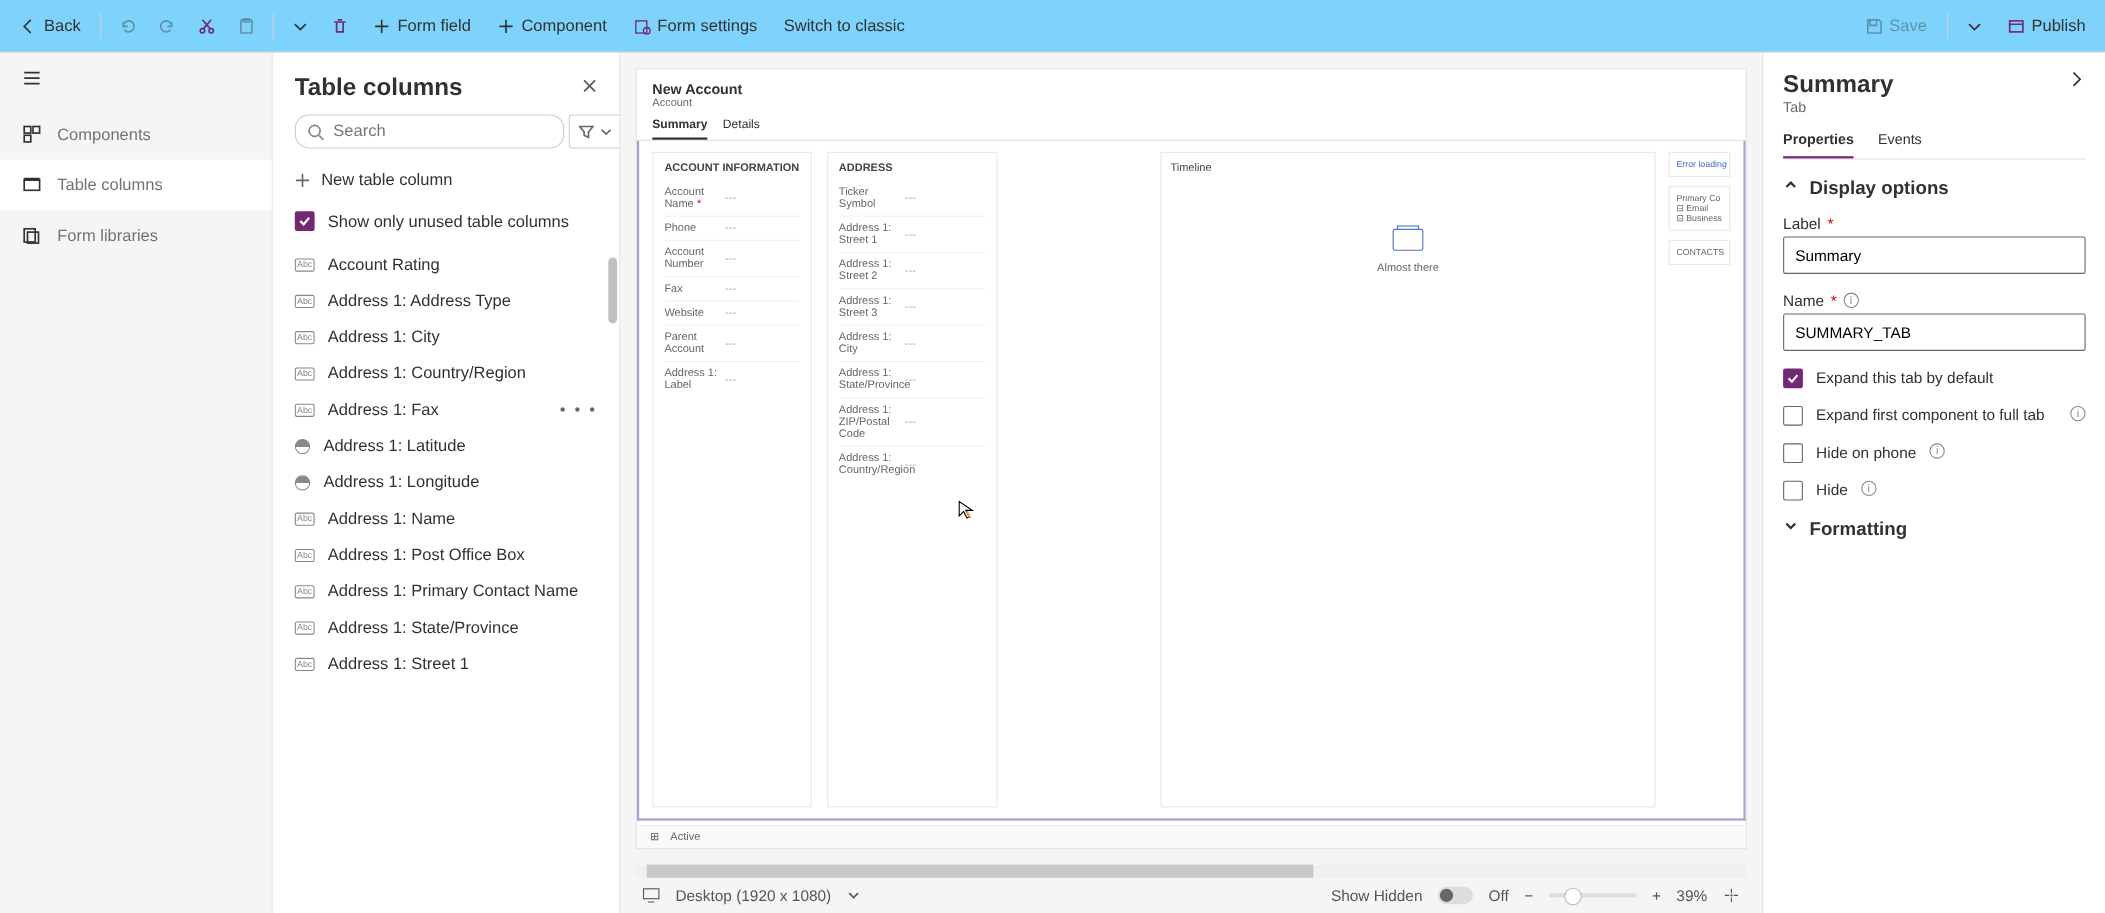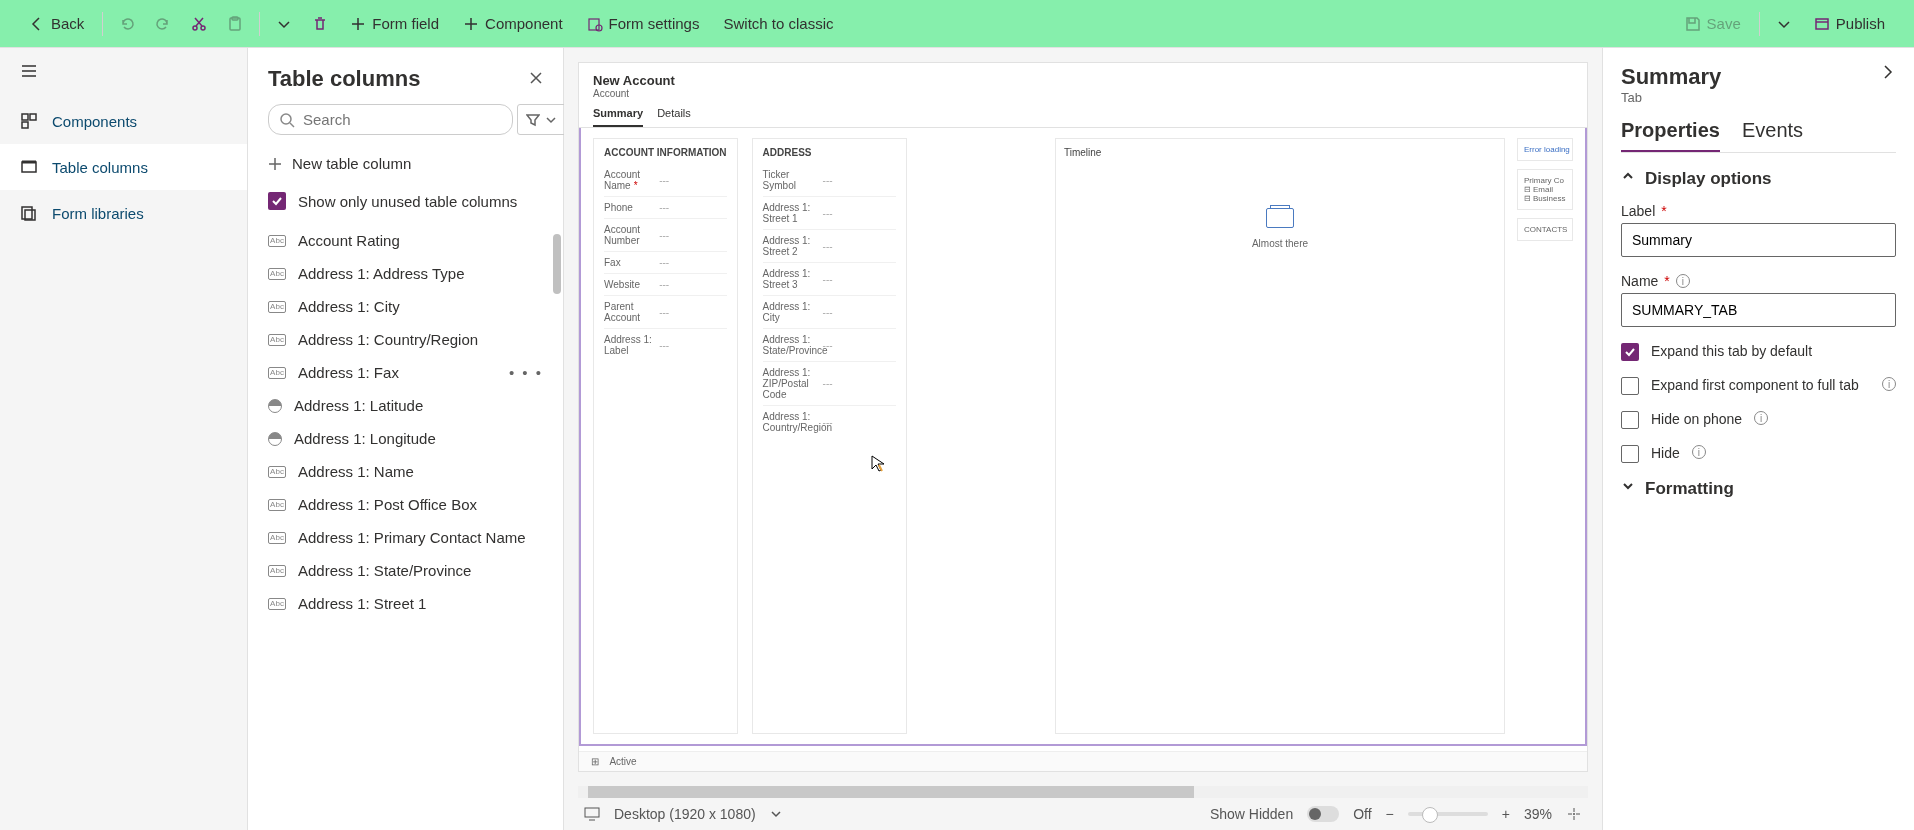--- a/index.html
+++ b/index.html
@@ -1,29 +1,29 @@
 <!DOCTYPE html>
 <html><head>
 <meta charset="utf-8">
 <style>
 * { box-sizing: border-box; margin: 0; padding: 0; font-family: "Segoe UI", sans-serif; }
 body { background: #f5f5f5; width: 1914px; height: 830px; overflow: hidden; color: #323130; }
 
 
-.topbar { height: 48px; background: #86efac; display: flex; align-items: center; padding: 0 19px; gap: 4px; border-bottom: 1px solid #e1e1e1; }
+.topbar { height: 48px; background: #7dd3fc; display: flex; align-items: center; padding: 0 8px; gap: 4px; border-bottom: 1px solid #e1e1e1; }
 .tbtn { display: flex; align-items: center; gap: 6px; padding: 6px 10px; cursor: pointer; border-radius: 2px; font-size: 15px; color: #323130; }
 .tbtn.icon-only { padding: 6px 8px; }
 .tbtn svg { width: 16px; height: 16px; fill: #323130; }
 .tbtn.disabled { opacity: .4; }
 .divider-v { width: 1px; height: 24px; background: #d0d0d0; margin: 0 4px; }
 .spacer { flex: 1; }
 
 
 .leftrail { position: absolute; left: 0; top: 48px; bottom: 0; width: 248px; background: #f5f5f5; border-right: 1px solid #e1e1e1; }
-.rail-item { display: flex; align-items: center; gap: 14px; padding: 14px 20px; cursor: pointer; font-size: 15px; color: #0c4a6e; }
+.rail-item { display: flex; align-items: center; gap: 14px; padding: 14px 20px; cursor: pointer; font-size: 15px; color: #737373; }
 .rail-item.selected { background: #fff; }
 .rail-item svg { width: 18px; height: 18px; fill: none; stroke: #323130; stroke-width: 1.5; }
 .hamburger { padding: 14px 20px; cursor: pointer; }
 .hamburger svg { width:18px; height:18px; stroke:#323130; fill:none; stroke-width:1.5; }
 
 
 .colpane { position: absolute; left: 248px; top: 48px; bottom: 0; width: 316px; background: #fff; border-right: 1px solid #e1e1e1; display: flex; flex-direction: column; }
 .colpane-head { display: flex; align-items: center; justify-content: space-between; padding: 18px 20px 12px 20px; }
 .colpane-head h2 { font-size: 22px; font-weight: 600; }
 .close-x { cursor: pointer; font-size: 18px; color: #555; }
@@ -87,21 +87,21 @@
 
 .cursor { position:absolute; left:870px; top:454px; pointer-events:none; }
 .cursor svg { width:18px; height:18px; }
 
 
 .proppane { position: absolute; right: 0; top: 48px; bottom: 0; width: 312px; background: #fff; border-left: 1px solid #e1e1e1; padding: 16px 18px; overflow: auto; }
 .prop-head { display: flex; align-items: flex-start; justify-content: space-between; }
 .prop-head h2 { font-size: 22px; font-weight: 600; }
 .prop-sub { font-size: 13px; color: #666; margin-bottom: 14px; }
 .prop-tabs { display: flex; gap: 22px; border-bottom: 1px solid #e1e1e1; margin-bottom: 16px; }
-.ptab { padding-bottom: 8px; font-size: 20px; cursor: pointer; }
+.ptab { padding-bottom: 8px; font-size: 13px; cursor: pointer; }
 .ptab.active { border-bottom: 2px solid #742774; font-weight: 600; color:#323130; }
 .group-head { display: flex; align-items: flex-start; gap: 10px; font-size: 17px; font-weight: 600; margin: 10px 0 14px 0; cursor: pointer; }
 .group-head svg { width:14px; height:14px; stroke:#323130; fill:none; stroke-width:2; }
 .plabel { font-size: 14px; margin-bottom: 4px; display:flex; align-items:center; gap:6px; }
 .plabel .req { color: #c00; }
 .pinput { width: 100%; border: 1px solid #666; padding: 8px 10px; font-size: 14px; margin-bottom: 16px; border-radius: 2px; }
 .pcheck { display: flex; align-items: flex-start; gap: 12px; font-size: 14px; margin-bottom: 16px; }
 .info-ic { width:14px; height:14px; border:1px solid #888; border-radius:50%; font-size:10px; display:flex; align-items:center; justify-content:center; color:#888; }
 .chevron { width:14px; height:14px; }
 </style>

